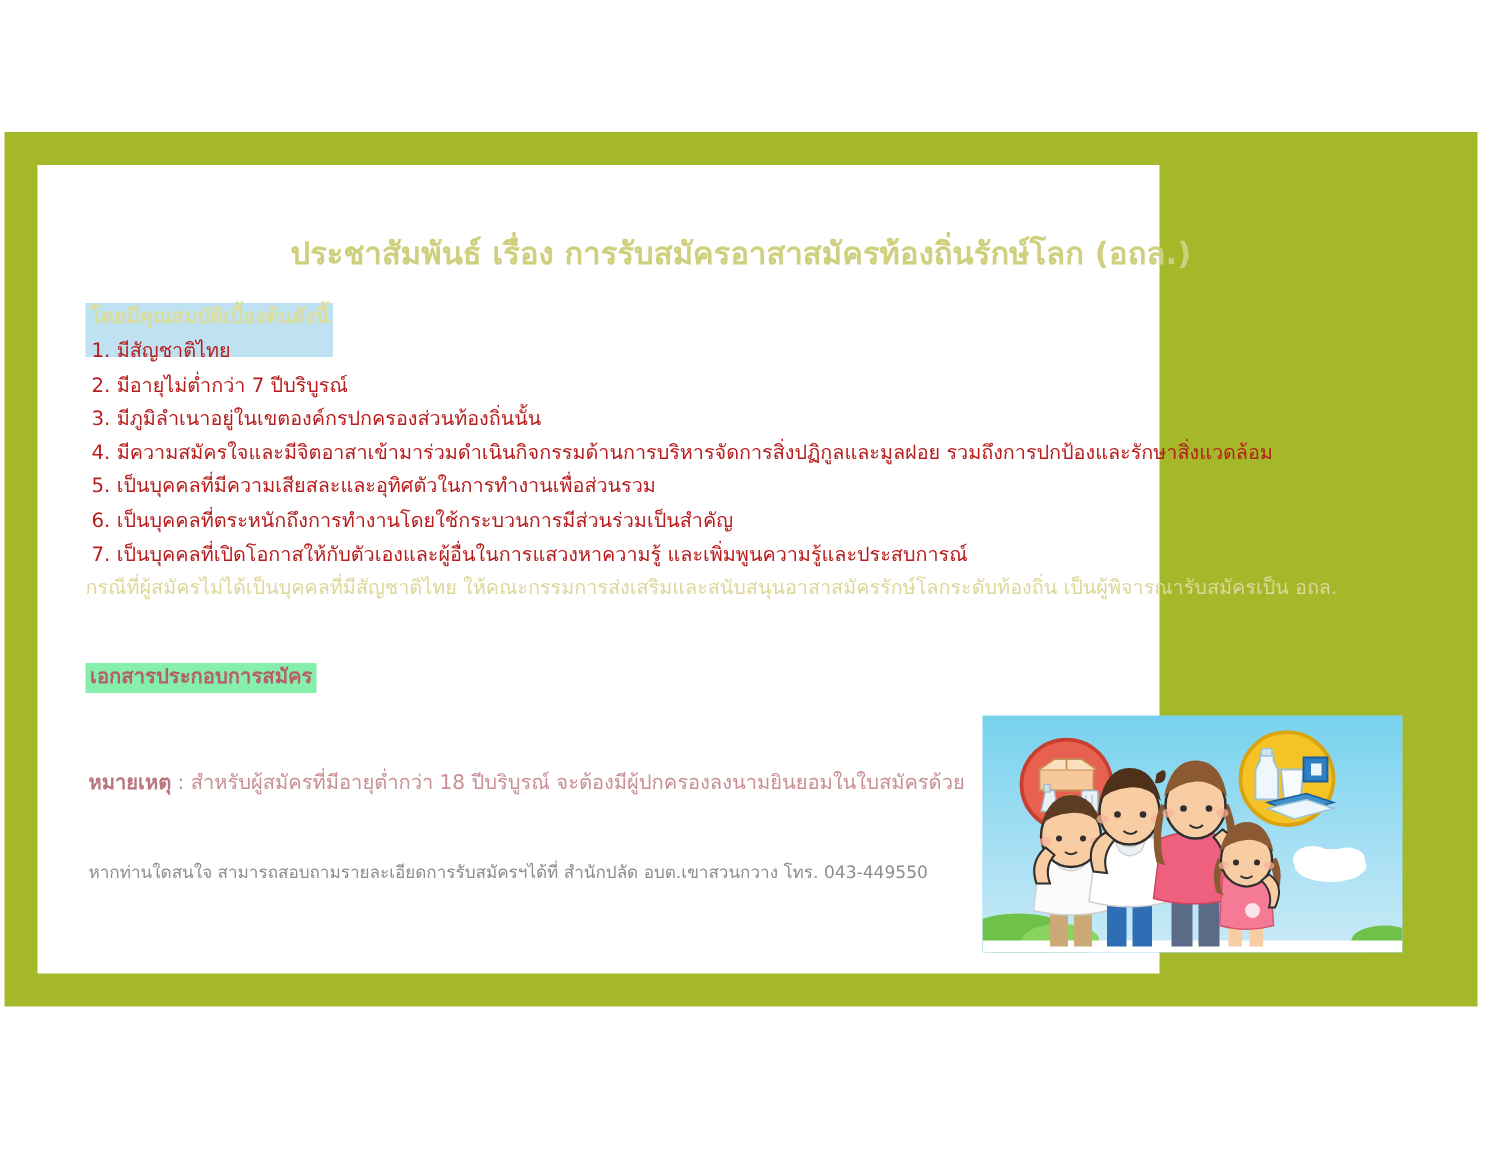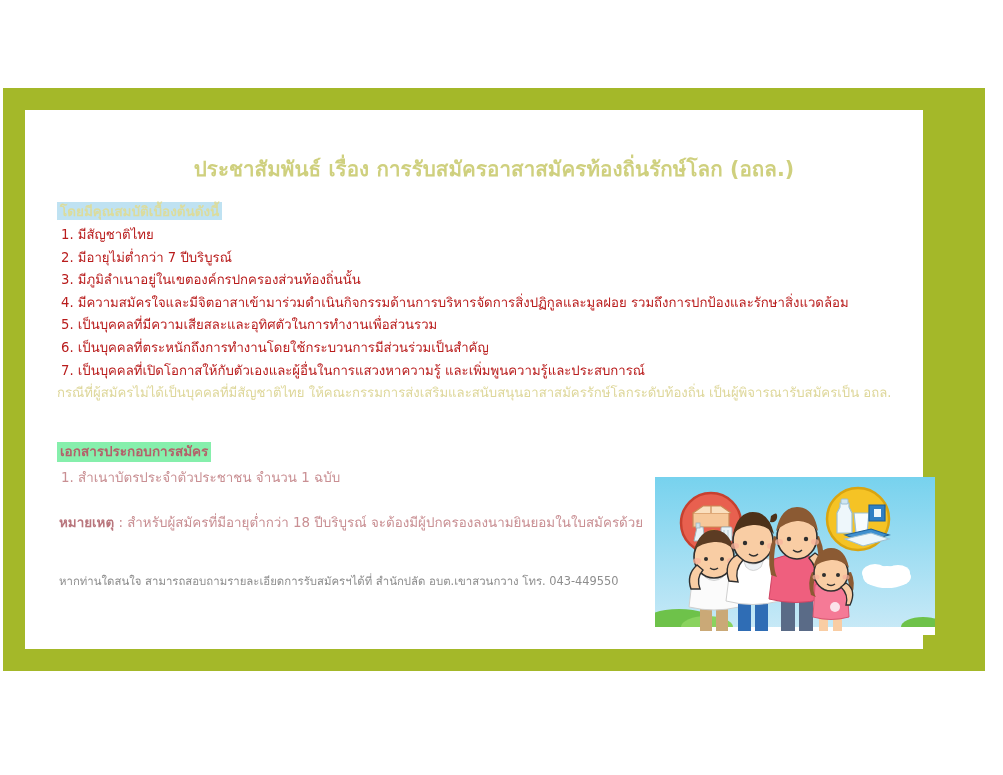--- a/index.html
+++ b/index.html
@@ -19,21 +19,21 @@
   .green-frame {
     position: absolute;
     left: 3px; top: 88px;
     width: 982px; height: 583px;
     background: #a4b829;
   }
   
   .white-card {
     position: absolute;
     left: 25px; top: 110px;
-    width: 898px; height: 539px;
+    width: 748px; height: 539px;
     background: #ffffff;
   }
   
   .poster-title {
     position: absolute;
     left: 0; top: 42px;
     width: 938px;
     text-align: center;
     font-size: 20.5px;
     font-weight: bold;
@@ -42,21 +42,21 @@
     white-space: nowrap;
   }
   
   .head-qual {
     position: absolute;
     left: 32px; top: 92px;
     font-size: 13.5px;
     font-weight: bold;
     color: #dcdc9c;
     background: #bfe2f2;
-    padding: 1px 3px 0 3px;
+    padding: 1px 3px 18px 3px;
     line-height: 1.25;
     white-space: nowrap;
   }
   
   .qual-list {
     position: absolute;
     left: 36px; top: 114px;
     width: 880px;
   }
   .qual-list .li {
@@ -147,21 +147,20 @@
       <div class="li">5. เป็นบุคคลที่มีความเสียสละและอุทิศตัวในการทำงานเพื่อส่วนรวม</div>
       <div class="li">6. เป็นบุคคลที่ตระหนักถึงการทำงานโดยใช้กระบวนการมีส่วนร่วมเป็นสำคัญ</div>
       <div class="li">7. เป็นบุคคลที่เปิดโอกาสให้กับตัวเองและผู้อื่นในการแสวงหาความรู้ และเพิ่มพูนความรู้และประสบการณ์</div>
     </div>
 
     <div class="qual-note">กรณีที่ผู้สมัครไม่ได้เป็นบุคคลที่มีสัญชาติไทย ให้คณะกรรมการส่งเสริมและสนับสนุนอาสาสมัครรักษ์โลกระดับท้องถิ่น เป็นผู้พิจารณารับสมัครเป็น อถล.</div>
 
     <div class="head-docs">เอกสารประกอบการสมัคร</div>
 
     <div class="docs-list">
-      <div class="li">1. สำเนาบัตรประจำตัวประชาชน  จำนวน  1  ฉบับ</div>
     </div>
 
     <div class="docs-remark">
       <span class="rk-label">หมายเหตุ</span>
       <span> :  </span>
       <span>สำหรับผู้สมัครที่มีอายุต่ำกว่า  18  ปีบริบูรณ์  จะต้องมีผู้ปกครองลงนามยินยอมในใบสมัครด้วย</span>
     </div>
 
     <div class="footer-contact">หากท่านใดสนใจ  สามารถสอบถามรายละเอียดการรับสมัครฯได้ที่  สำนักปลัด อบต.เขาสวนกวาง โทร. 043-449550</div>
 

